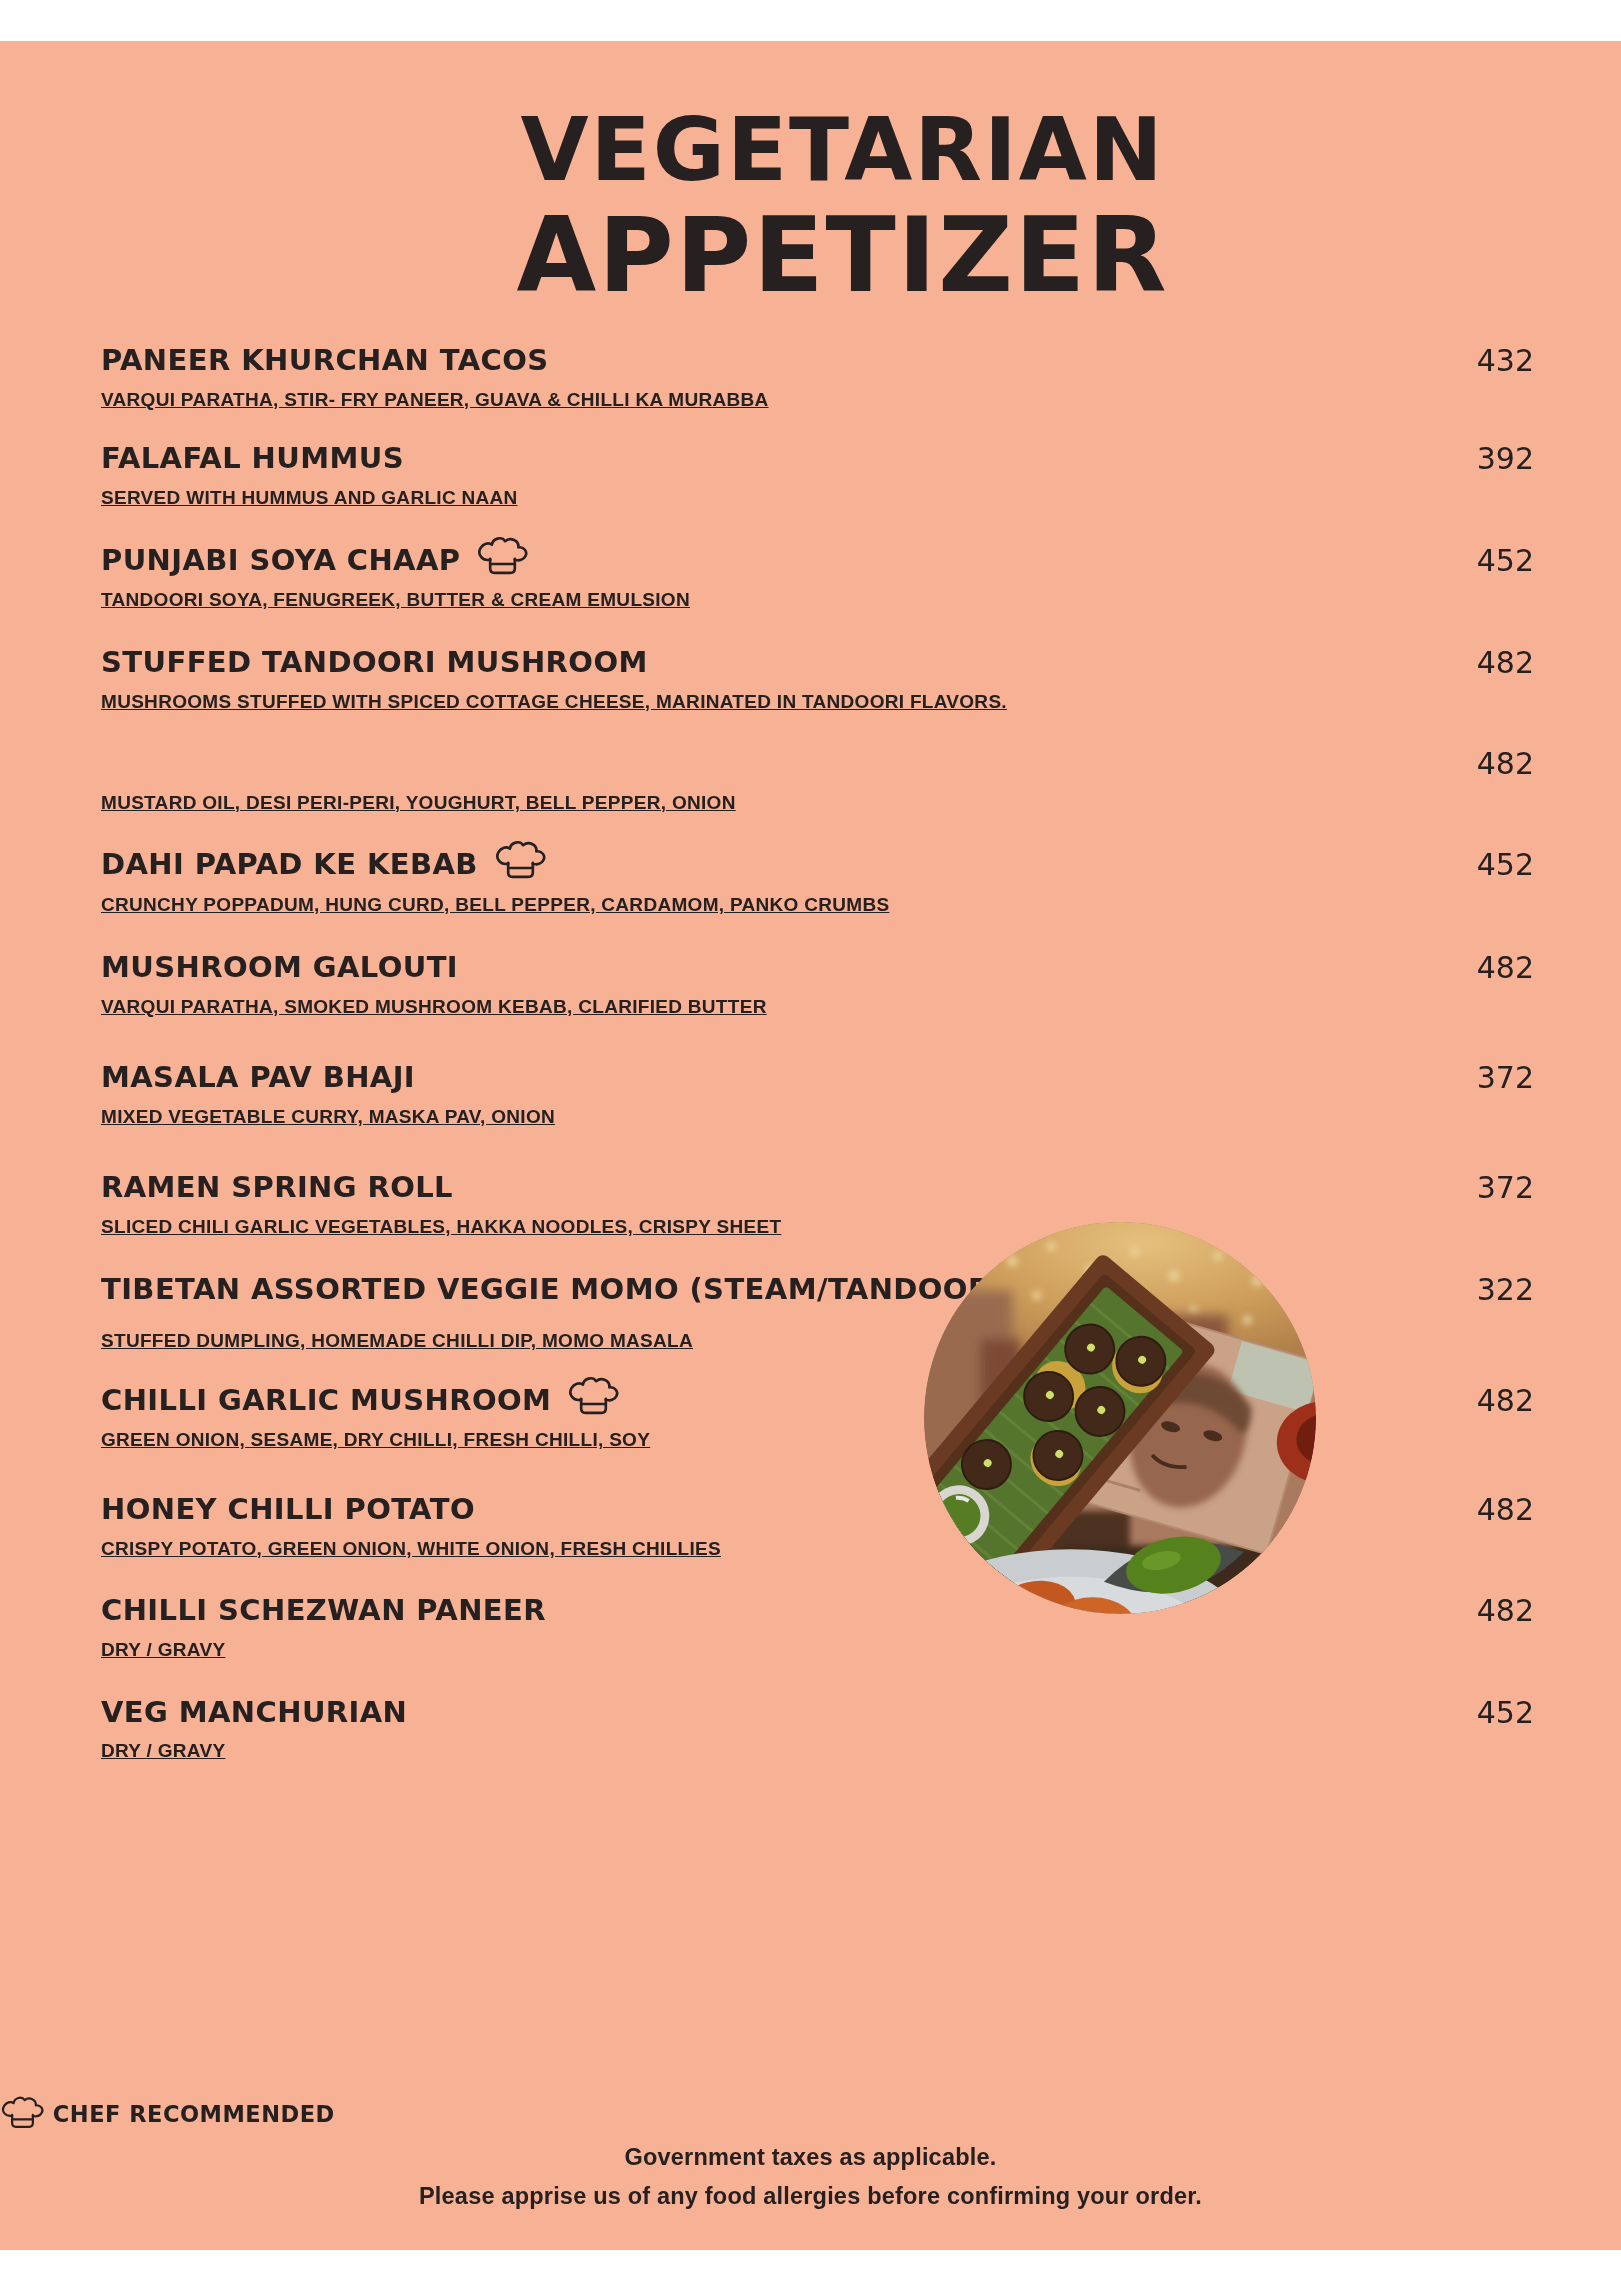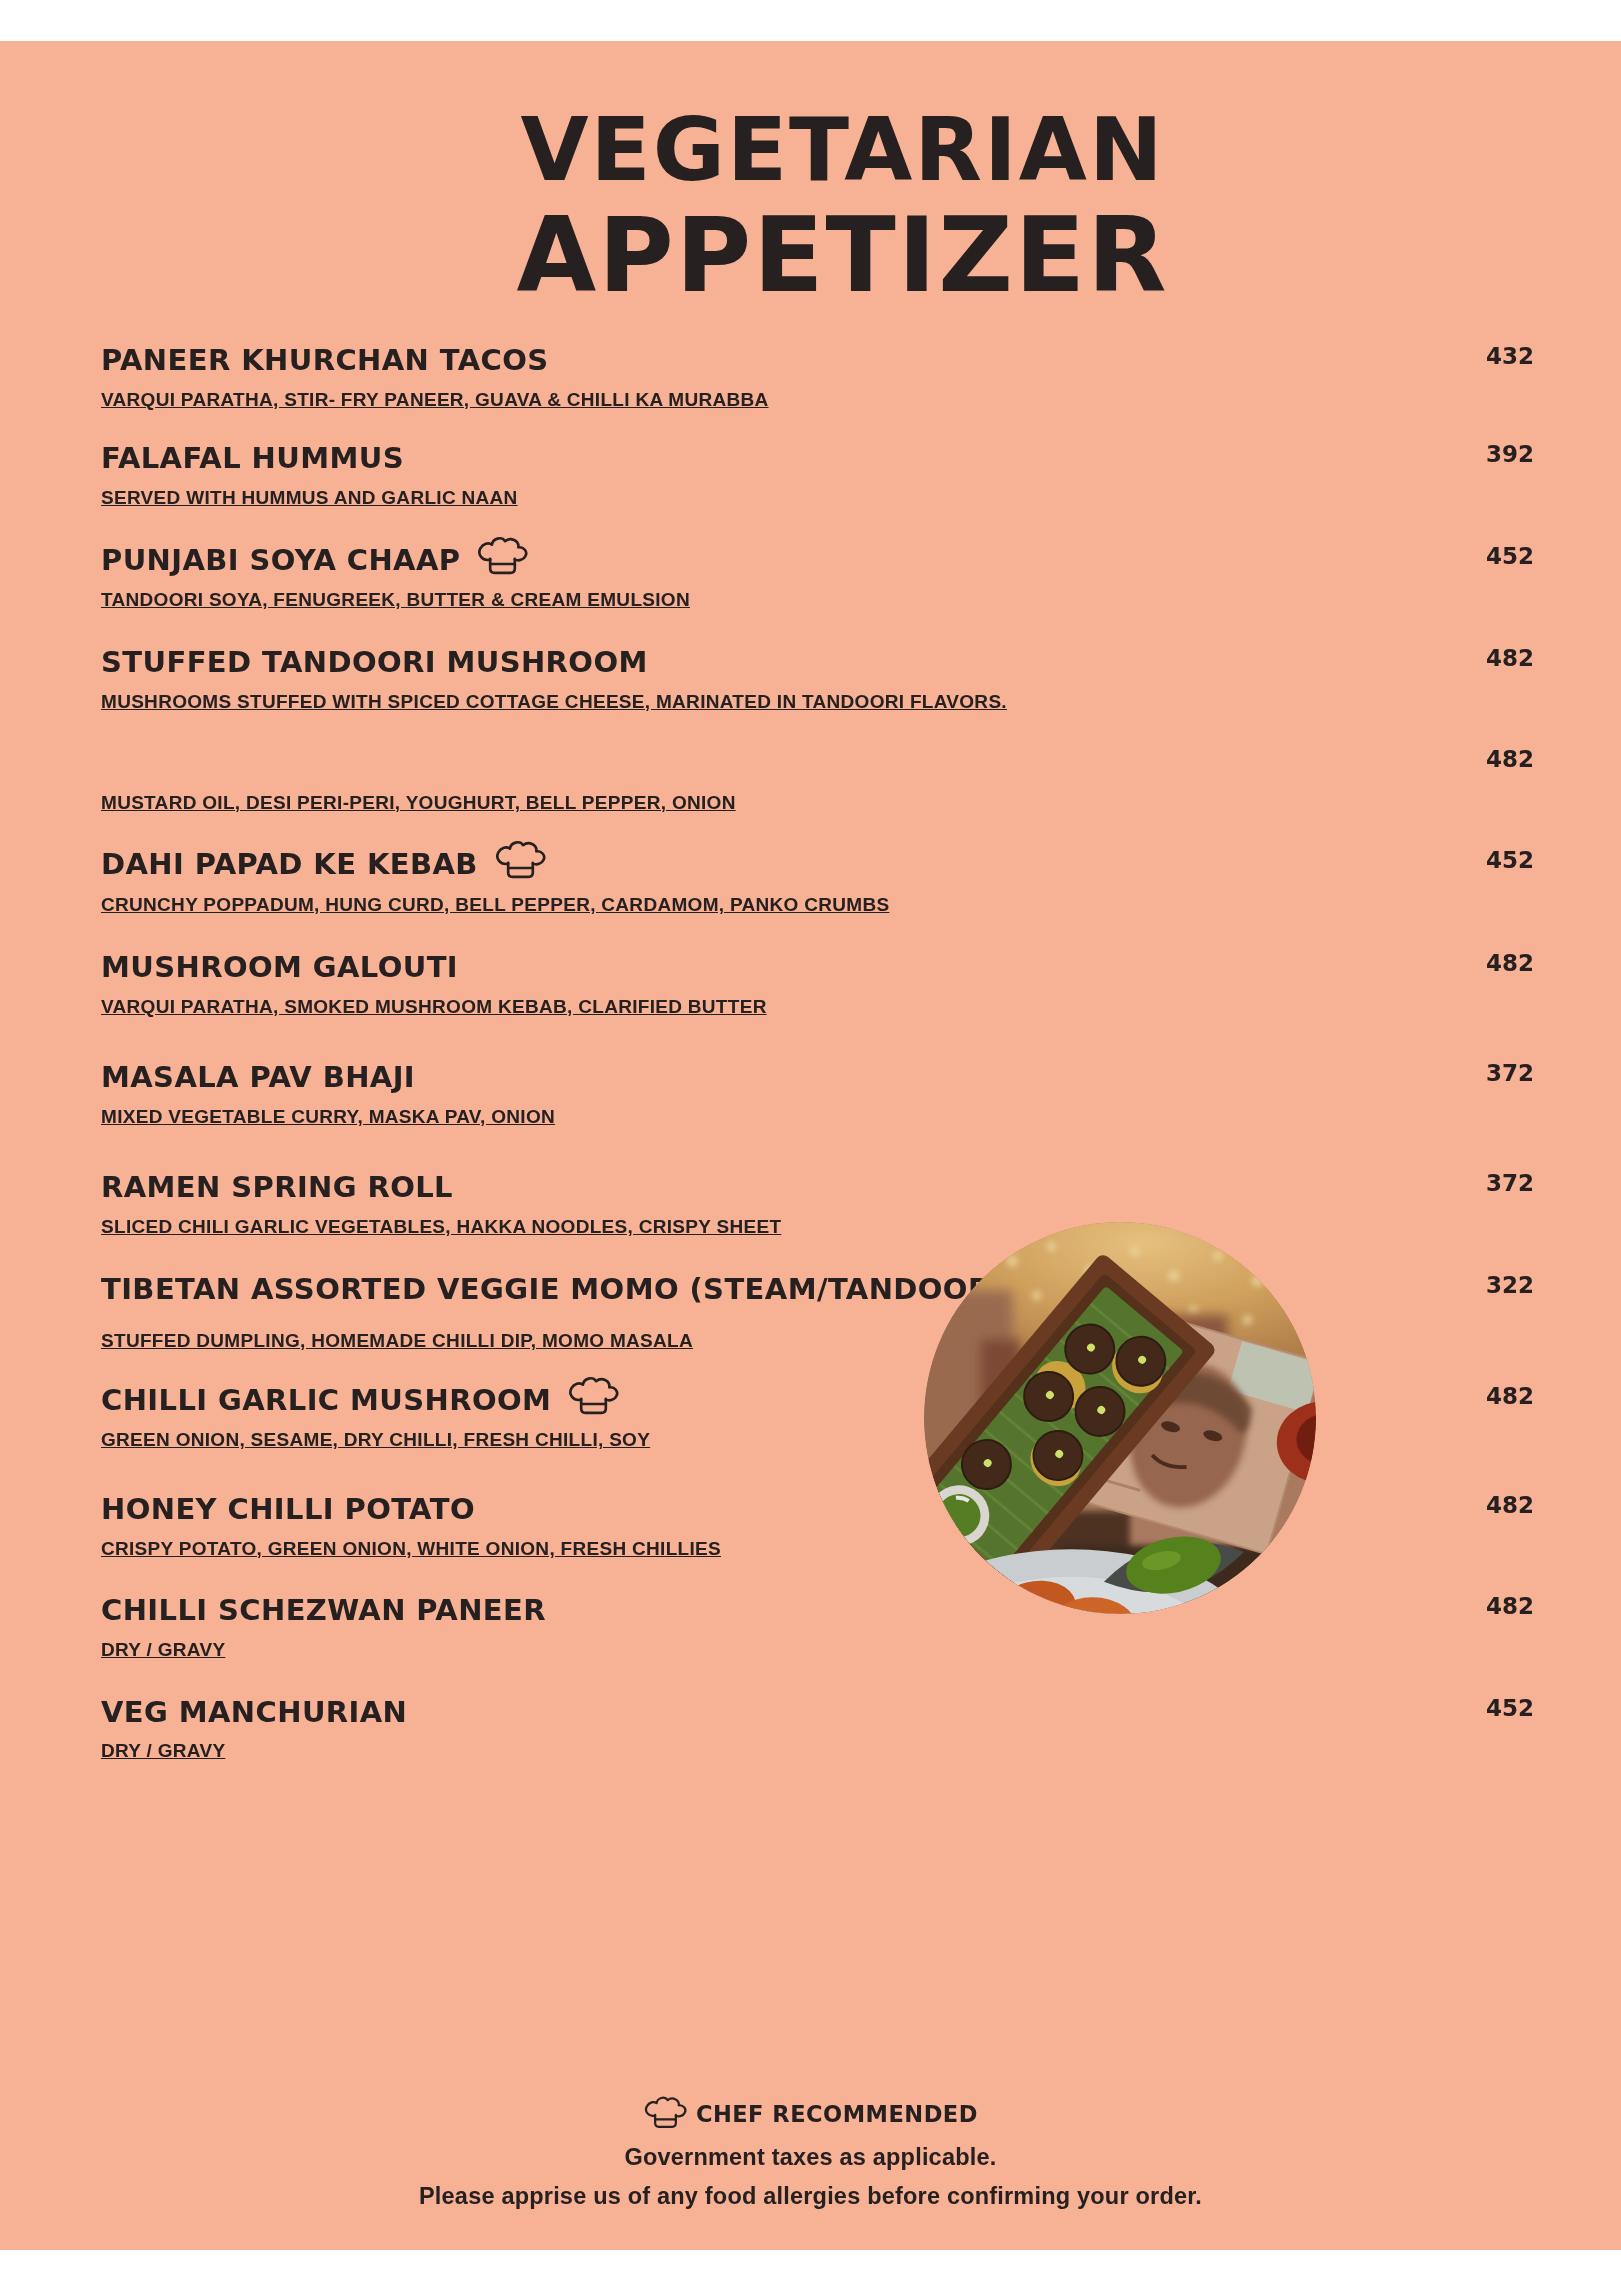--- a/index.html
+++ b/index.html
@@ -26,32 +26,32 @@
   .menu-item:nth-child(8){margin-bottom:41px;}
   .menu-item:nth-child(10){margin-bottom:29px;}
   .menu-item:nth-child(11){margin-bottom:39px;}
   .item-head{position:relative;padding-right:137px;min-height:35px;}
   .item-name{
     font-family:"DejaVu Sans",sans-serif;font-weight:bold;
     font-size:29px;letter-spacing:0.4px;line-height:35px;
   }
   .item-price{
     position:absolute;right:0;top:0;
-    font-family:"DejaVu Sans",sans-serif;font-weight:bold;font-size:23px;
+    font-family:"DejaVu Sans",sans-serif;font-weight:normal;font-size:30px;
   }
   .item-desc{
     margin-top:8.8px;font-weight:bold;font-size:19px;letter-spacing:0.3px;line-height:25.5px;text-decoration:underline;
   }
   .menu-item:nth-child(10) .item-desc{margin-top:21.6px;}
   .chef-hat{width:53px;height:44px;vertical-align:middle;margin-left:15.7px;margin-top:-17.6px;color:#262020;}
   
   .photo{position:absolute;left:924px;top:1181px;width:392px;height:392px;border-radius:50%;overflow:hidden;}
   
   .footer{position:absolute;top:2054px;left:0;width:100%;text-align:center;}
-  .footer-chef{display:flex;justify-content:center;align-items:center;gap:7.8px;
+  .footer-chef{display:flex;align-items:center;gap:7.8px;
     font-family:"DejaVu Sans",sans-serif;font-weight:bold;font-size:22.5px;letter-spacing:0.5px;}
   .footer-hat{width:45px;height:37px;color:#262020;}
   .footer-note{font-weight:bold;font-size:23.5px;margin-top:11.8px;letter-spacing:0.2px;}
   .hidden-defs{position:absolute;width:0;height:0;overflow:hidden;}
 </style>
 </head>
 <body>
 
 <svg class="hidden-defs" aria-hidden="true">
   <symbol id="chef-hat-symbol" viewBox="0 0 60 50">

